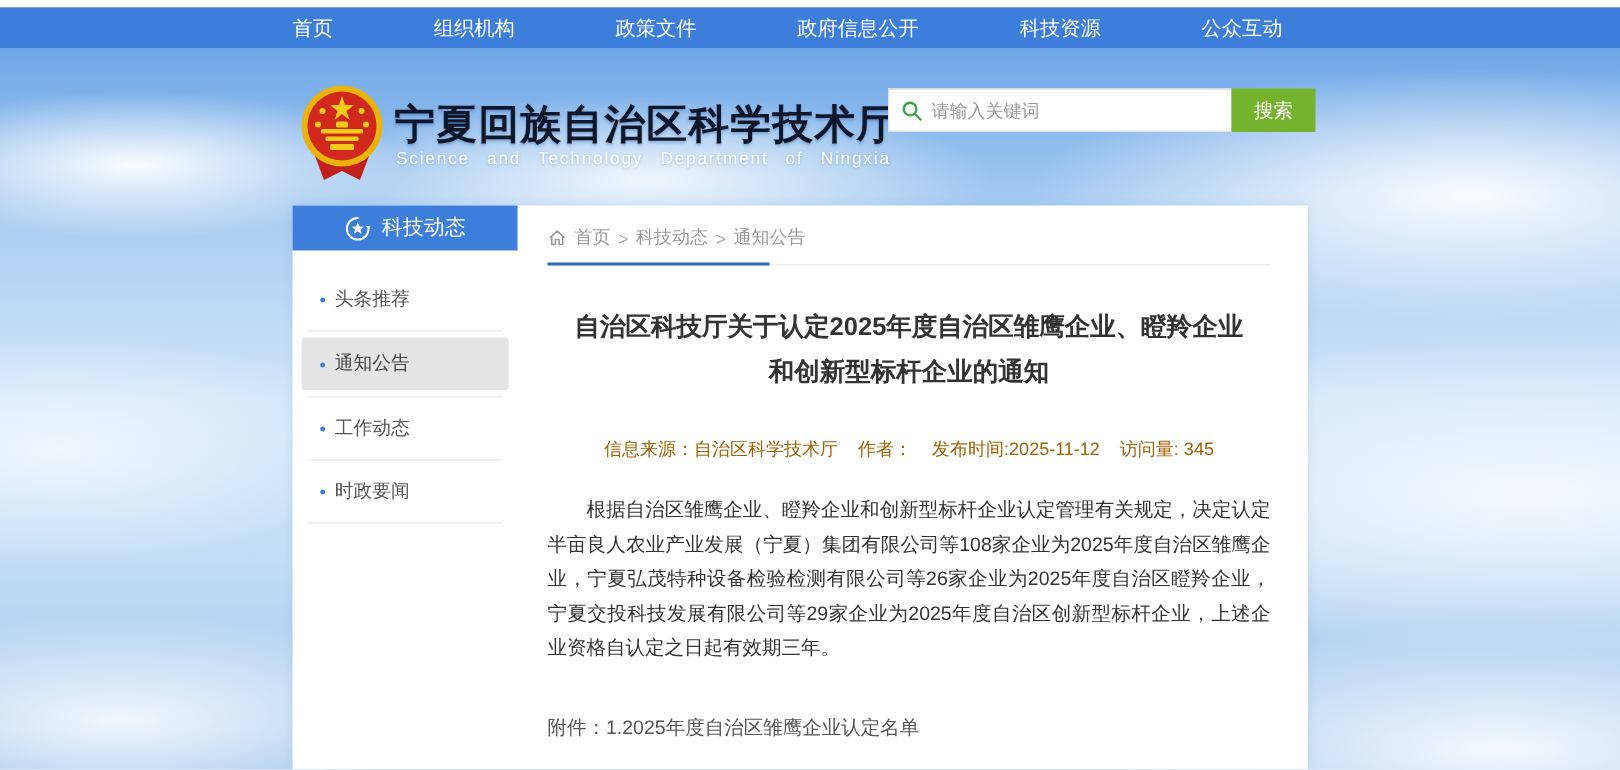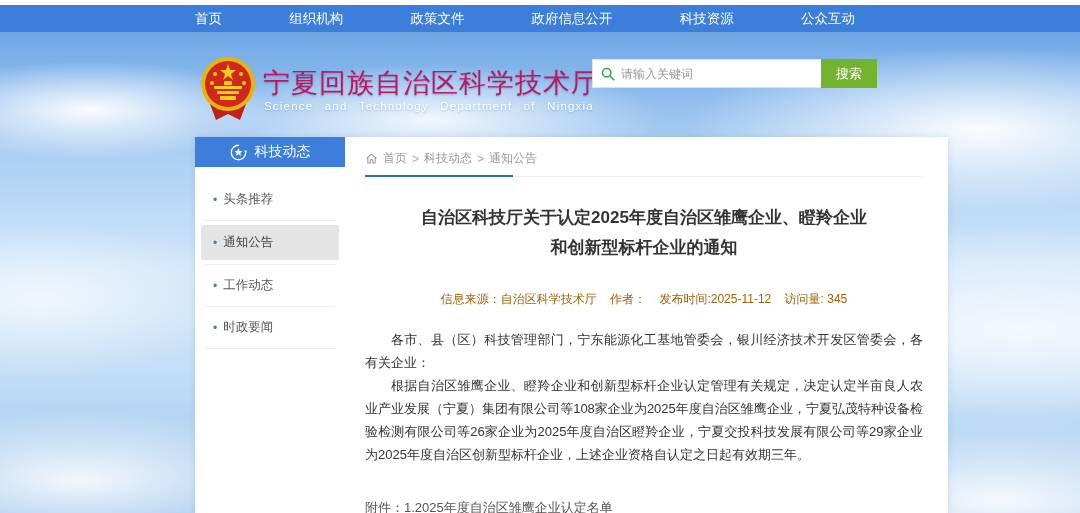--- a/index.html
+++ b/index.html
@@ -17,35 +17,35 @@
       linear-gradient(180deg,#5b99e2 0%,#79aee9 10%,#a9cdf2 28%,#cfe5f9 52%,#c3def6 72%,#9cc3ec 100%);
   }
   
   .top-strip { height:5px; background:#ffffff; }
   .nav { height:27px; background:#3d7edb; display:flex; align-items:center; }
   .nav-inner { width:660px; margin-left:195px; display:flex; justify-content:space-between; }
   .nav-item { color:#ffffff; font-size:13.5px; cursor:pointer; white-space:nowrap; }
   
   .header { position:relative; height:105px; }
   .logo { position:absolute; left:200px; top:24px; }
-  .site-title { position:absolute; left:263px; top:33px; color:#be185d; font-size:27px; font-weight:normal;
+  .site-title { position:absolute; left:263px; top:33px; color:#0f172a; font-size:27px; font-weight:bold;
                 letter-spacing:1px; text-shadow:0 1px 2px rgba(30,80,160,.35); white-space:nowrap; }
   .site-sub { position:absolute; left:264px; top:68px; color:#ffffff; font-size:11.5px;
               letter-spacing:1.2px; word-spacing:7px; text-shadow:0 1px 2px rgba(30,80,160,.3); white-space:nowrap; }
   .header-right { position:absolute; left:592px; top:18px; width:285px; }
   .date-row { display:flex; justify-content:space-between; align-items:center; font-size:12px; color:#3d6db5; }
   .date-links span { margin-left:10px; cursor:pointer; }
   .search-row { margin-top:9px; display:flex; height:29px; }
   .search-box { flex:1; background:#ffffff; border:1px solid #e3e3e3; border-right:none; display:flex; align-items:center; padding:12px 8px; }
   .search-box input { border:none; outline:none; flex:1; font-size:12px; color:#333; margin-left:6px;
                       font-family:"Liberation Sans","DejaVu Sans",sans-serif; }
   .search-box input::placeholder { color:#999; }
   .search-btn { width:56px; background:#74b32d; color:#ffffff; font-size:13px; border:none; cursor:pointer; }
   
-  .content-wrap { margin-left:195px; width:753px; height:376px; background:#ffffff; display:flex;
+  .content-wrap { margin-left:195px; width:677px; height:376px; background:#ffffff; display:flex;
                   box-shadow:0 0 6px rgba(80,120,180,.18); }
   .sidebar { width:150px; flex:0 0 150px; }
   .sidebar-header { height:30px; background:#3d7edb; color:#ffffff; font-size:14px;
                     display:flex; align-items:center; justify-content:center; gap:8px; }
   .side-item { display:flex; align-items:center; padding:12px 0 12px 18px; font-size:12.5px; color:#555; cursor:pointer; }
   .side-item .dot { color:#3d7edb; margin-right:6px; font-size:12px; }
   .side-item.active { background:#e4e4e4; margin:4px 6px; padding:9px 0 9px 12px; border-radius:2px; color:#444; }
   .side-divider { height:1px; background:#ececec; margin:0 10px; }
   .main { flex:1; padding:13px 25px 0 20px; }
   .breadcrumb { display:flex; align-items:center; font-size:12px; color:#999; }
@@ -167,21 +167,20 @@
     </div>
 
     <div class="meta">
       <span>信息来源：自治区科学技术厅</span>
       <span>作者：</span>
       <span>发布时间:2025-11-12</span>
       <span>访问量: 345</span>
     </div>
 
     <div class="body-text">
-      <p>各市、县（区）科技管理部门，宁东能源化工基地管委会，银川经济技术开发区管委会，各有关企业：</p>
       <p>根据自治区雏鹰企业、瞪羚企业和创新型标杆企业认定管理有关规定，决定认定半亩良人农业产业发展（宁夏）集团有限公司等108家企业为2025年度自治区雏鹰企业，宁夏弘茂特种设备检验检测有限公司等26家企业为2025年度自治区瞪羚企业，宁夏交投科技发展有限公司等29家企业为2025年度自治区创新型标杆企业，上述企业资格自认定之日起有效期三年。</p>
     </div>
 
     <div class="attachments">
       <div class="attach-label">附件：</div>
       <div>
         <div class="attach-item">1.2025年度自治区雏鹰企业认定名单</div>
 
       </div>
     </div>

